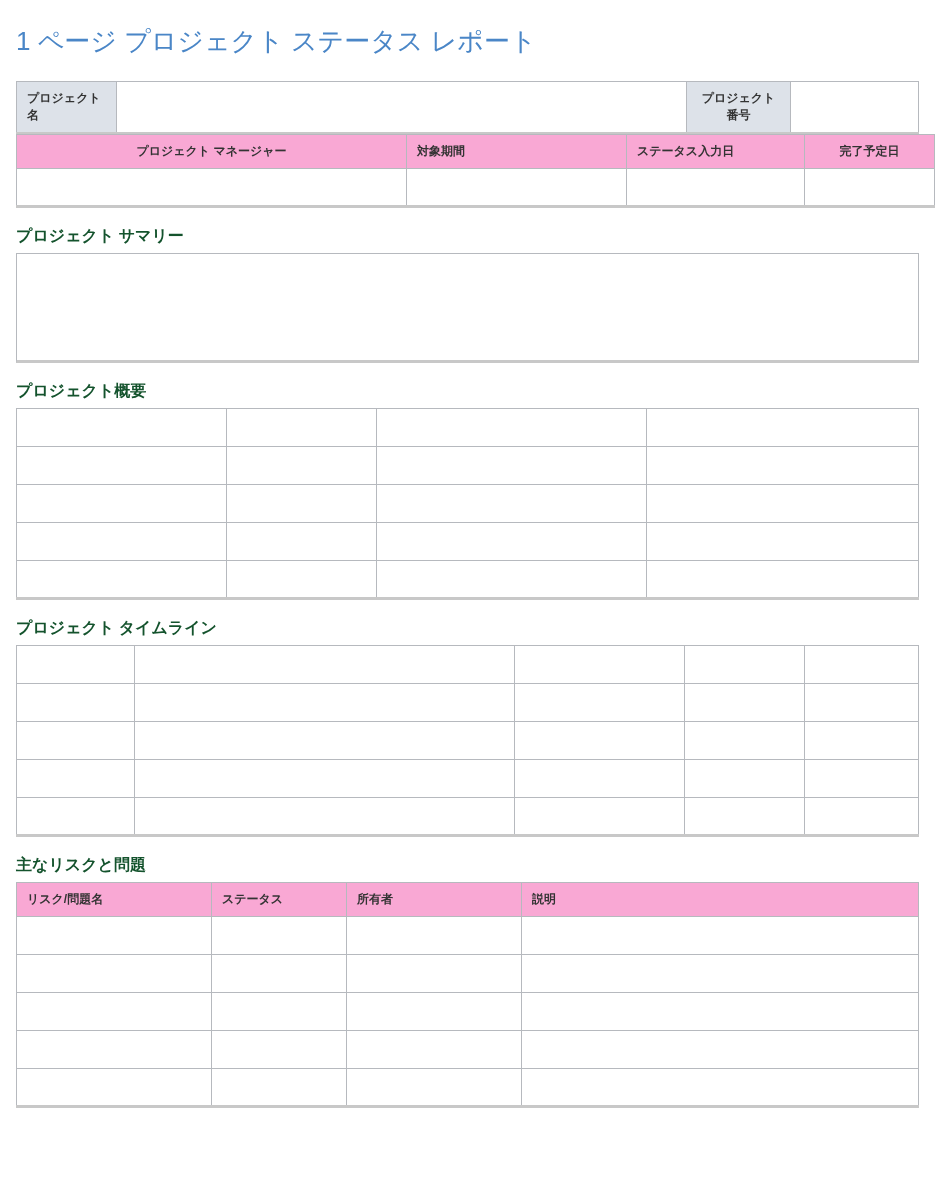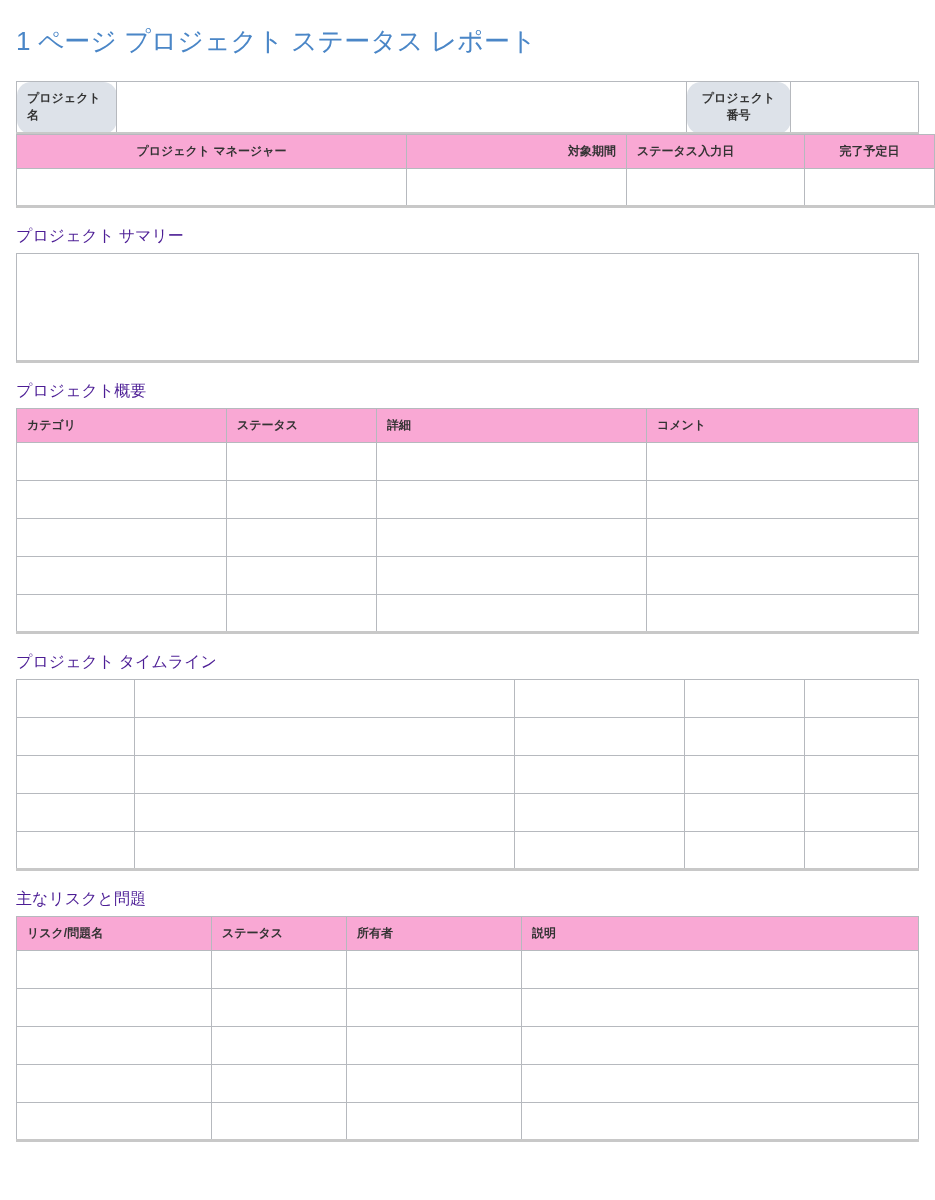--- a/index.html
+++ b/index.html
@@ -12,23 +12,23 @@
     width: 935px;
   }
   h1.page-title {
     color: #4a86c7;
     font-size: 26px;
     font-weight: 400;
     margin: 8px 0 22px 0;
   }
   h2.section-title {
     font-size: 16px;
-    font-weight: 400;
+    font-weight: 700;
     margin: 18px 0 6px 0;
-    color: #4c1d95;
+    color: #14532d;
   }
   table {
     border-collapse: collapse;
     width: 100%;
     table-layout: fixed;
   }
   table.bottom-shadow {
     border-bottom: 3px solid #c8c8c8;
   }
   th, td {
@@ -38,21 +38,20 @@
     text-align: left;
     vertical-align: middle;
   }
   th {
     background: #f9a8d4;
     font-weight: 700;
     color: #333;
   }
   th.dark {
     background: #dde2e9;
-    border-radius: 14px;
   }
   td {
     background: #fff;
     height: 38px;
   }
   .summary-box {
     border: 1px solid #b6b9be;
     border-bottom: 3px solid #c8c8c8;
     height: 110px;
     background: #fff;
@@ -105,21 +104,21 @@
 <table class="bottom-shadow" style="margin-top:-1px">
   <colgroup>
     <col class="hdr2-col-1">
       <col class="hdr2-col-2">
       <col class="hdr2-col-3">
       <col class="hdr2-col-4">
   </colgroup>
   <tbody>
       <tr>
     <th style="text-align:center">プロジェクト マネージャー</th>
-    <th style="text-align:right">対象期間</th>
+    <th style="text-align:left">対象期間</th>
     <th style="text-align:left">ステータス入力日</th>
     <th style="text-align:center">完了予定日</th>
   </tr>
   <tr>
     <td></td>
     <td></td>
     <td></td>
     <td></td>
   </tr>
 </tbody>
@@ -130,26 +129,20 @@
 
 <h2 class="section-title">プロジェクト概要</h2>
 <table class="bottom-shadow">
   <colgroup>
     <col class="ov-col-1">
       <col class="ov-col-2">
       <col class="ov-col-3">
       <col>
   </colgroup>
   <tbody>
-      <tr>
-    <th>カテゴリ</th>
-    <th>ステータス</th>
-    <th>詳細</th>
-    <th>コメント</th>
-  </tr>
   <tr>
     <td></td>
     <td></td>
     <td></td>
     <td></td>
   </tr>
   <tr>
     <td></td>
     <td></td>
     <td></td>

